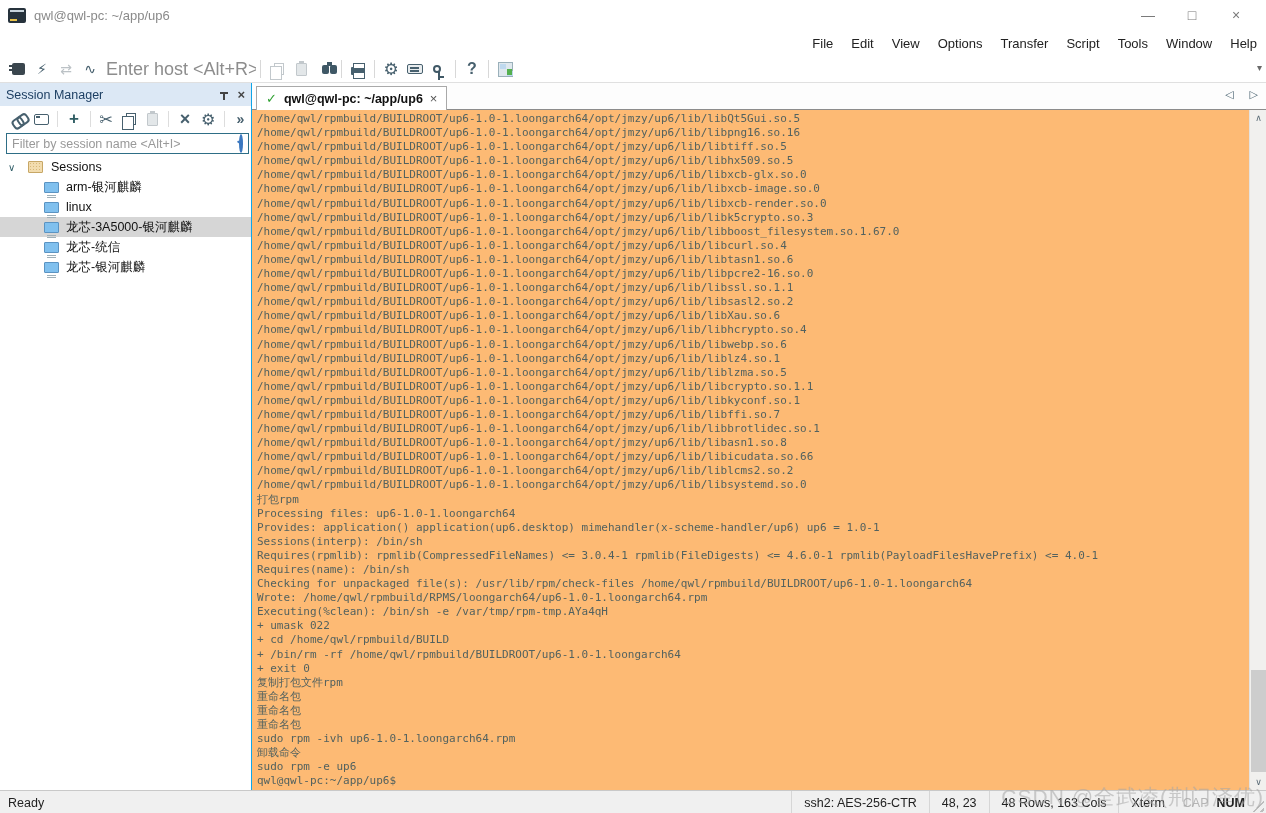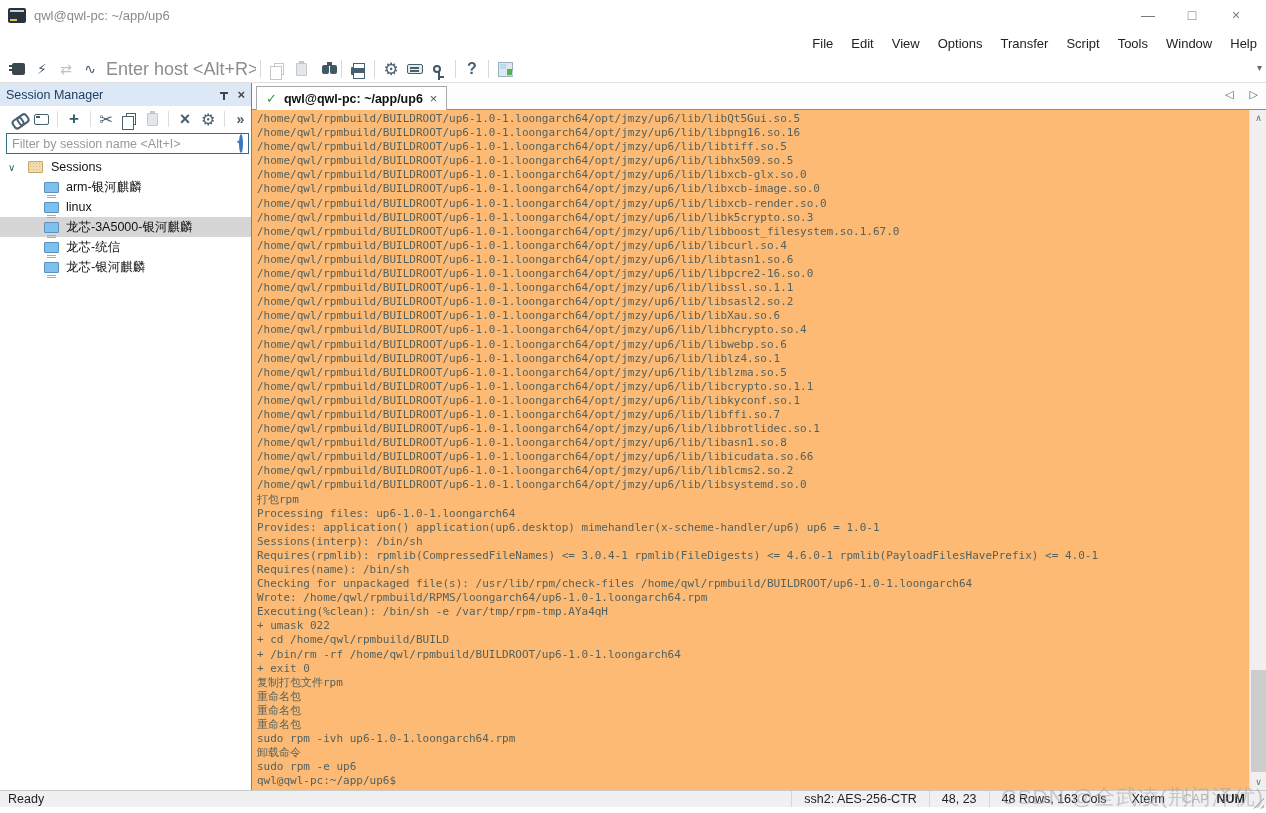--- a/index.html
+++ b/index.html
@@ -94,21 +94,21 @@
   .terminal { flex:1; background:#fdba74; position:relative; overflow:hidden; }
   .termlines { padding:2px 0 0 5px; }
   .tline { font-family:"DejaVu Sans Mono","Liberation Mono",monospace; font-size:11px; line-height:14.1px; white-space:pre; color:#53625f; }
   .scrollbar { position:absolute; top:0; right:0; width:17px; height:100%; background:#f1f0ee; border-left:1px solid #e3e2e0; }
   .scroll-btn { position:absolute; left:0; width:17px; height:16px; display:flex; align-items:center; justify-content:center; color:#5a6b76; font-size:9px; }
   .scroll-up { top:0; }
   .scroll-down { bottom:0; }
   .scroll-thumb { position:absolute; left:1px; width:15px; height:102px; bottom:18px; background:#cdcdcd; }
 
   
-  .statusbar { height:17px; background:#f0f0f0; border-top:1px solid #c9c9c9; display:flex; align-items:center; font-size:12.5px; color:#222; }
+  .statusbar { height:24px; background:#f0f0f0; border-top:1px solid #c9c9c9; display:flex; align-items:center; font-size:12.5px; color:#222; }
   .sb-left { padding-left:8px; }
   .sb-right { margin-left:auto; display:flex; align-items:center; height:100%; }
   .sb-seg { padding:0 12px; height:100%; display:flex; align-items:center; border-left:1px solid #d6d6d6; white-space:nowrap; }
   .sb-seg.dim { color:#b5b5b5; padding:0 6px; border-left:none; }
   .sb-seg.num { padding:0 6px 0 2px; border-left:none; font-weight:bold; }
   .grip { width:13px; height:13px; margin:6px 2px 0 0; background:
       repeating-linear-gradient(135deg,#bdbdbd 0 2px,transparent 2px 5px);
       clip-path:polygon(100% 0,100% 100%,0 100%); }
 
   .watermark { position:absolute; right:2px; bottom:2px; font-size:21px; color:rgba(165,165,165,0.55); white-space:nowrap; z-index:60; pointer-events:none; letter-spacing:1px; }

